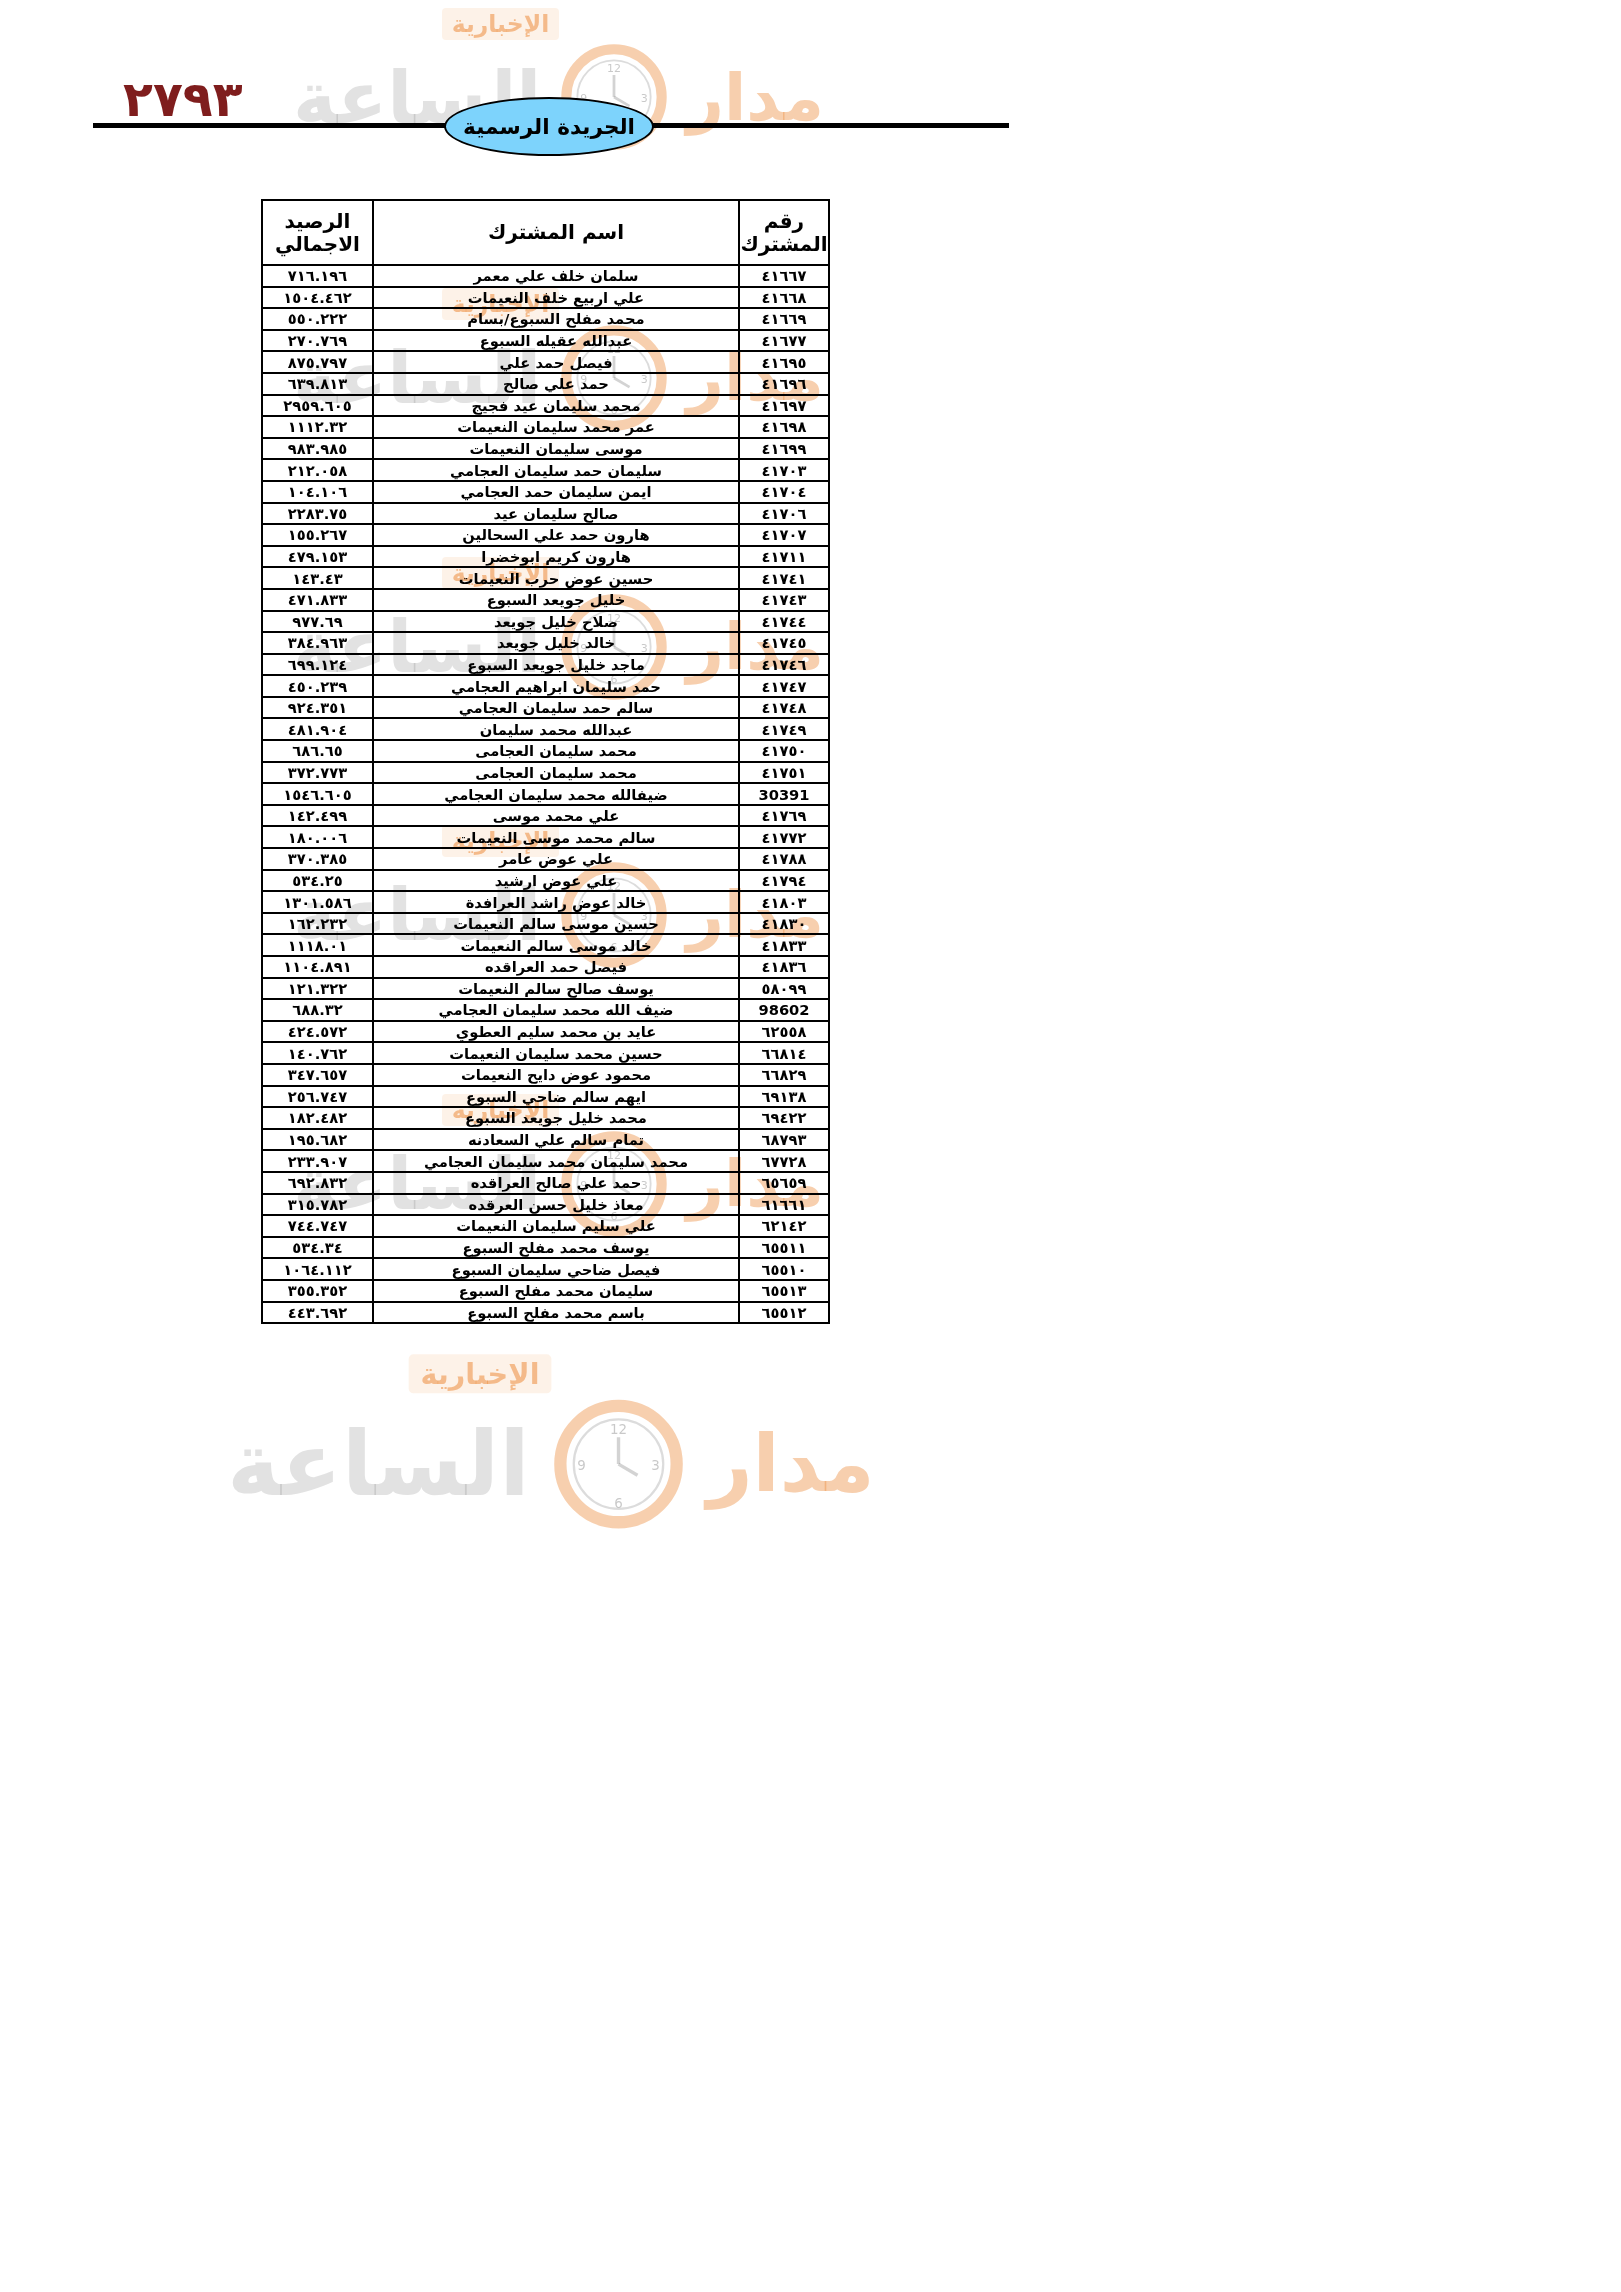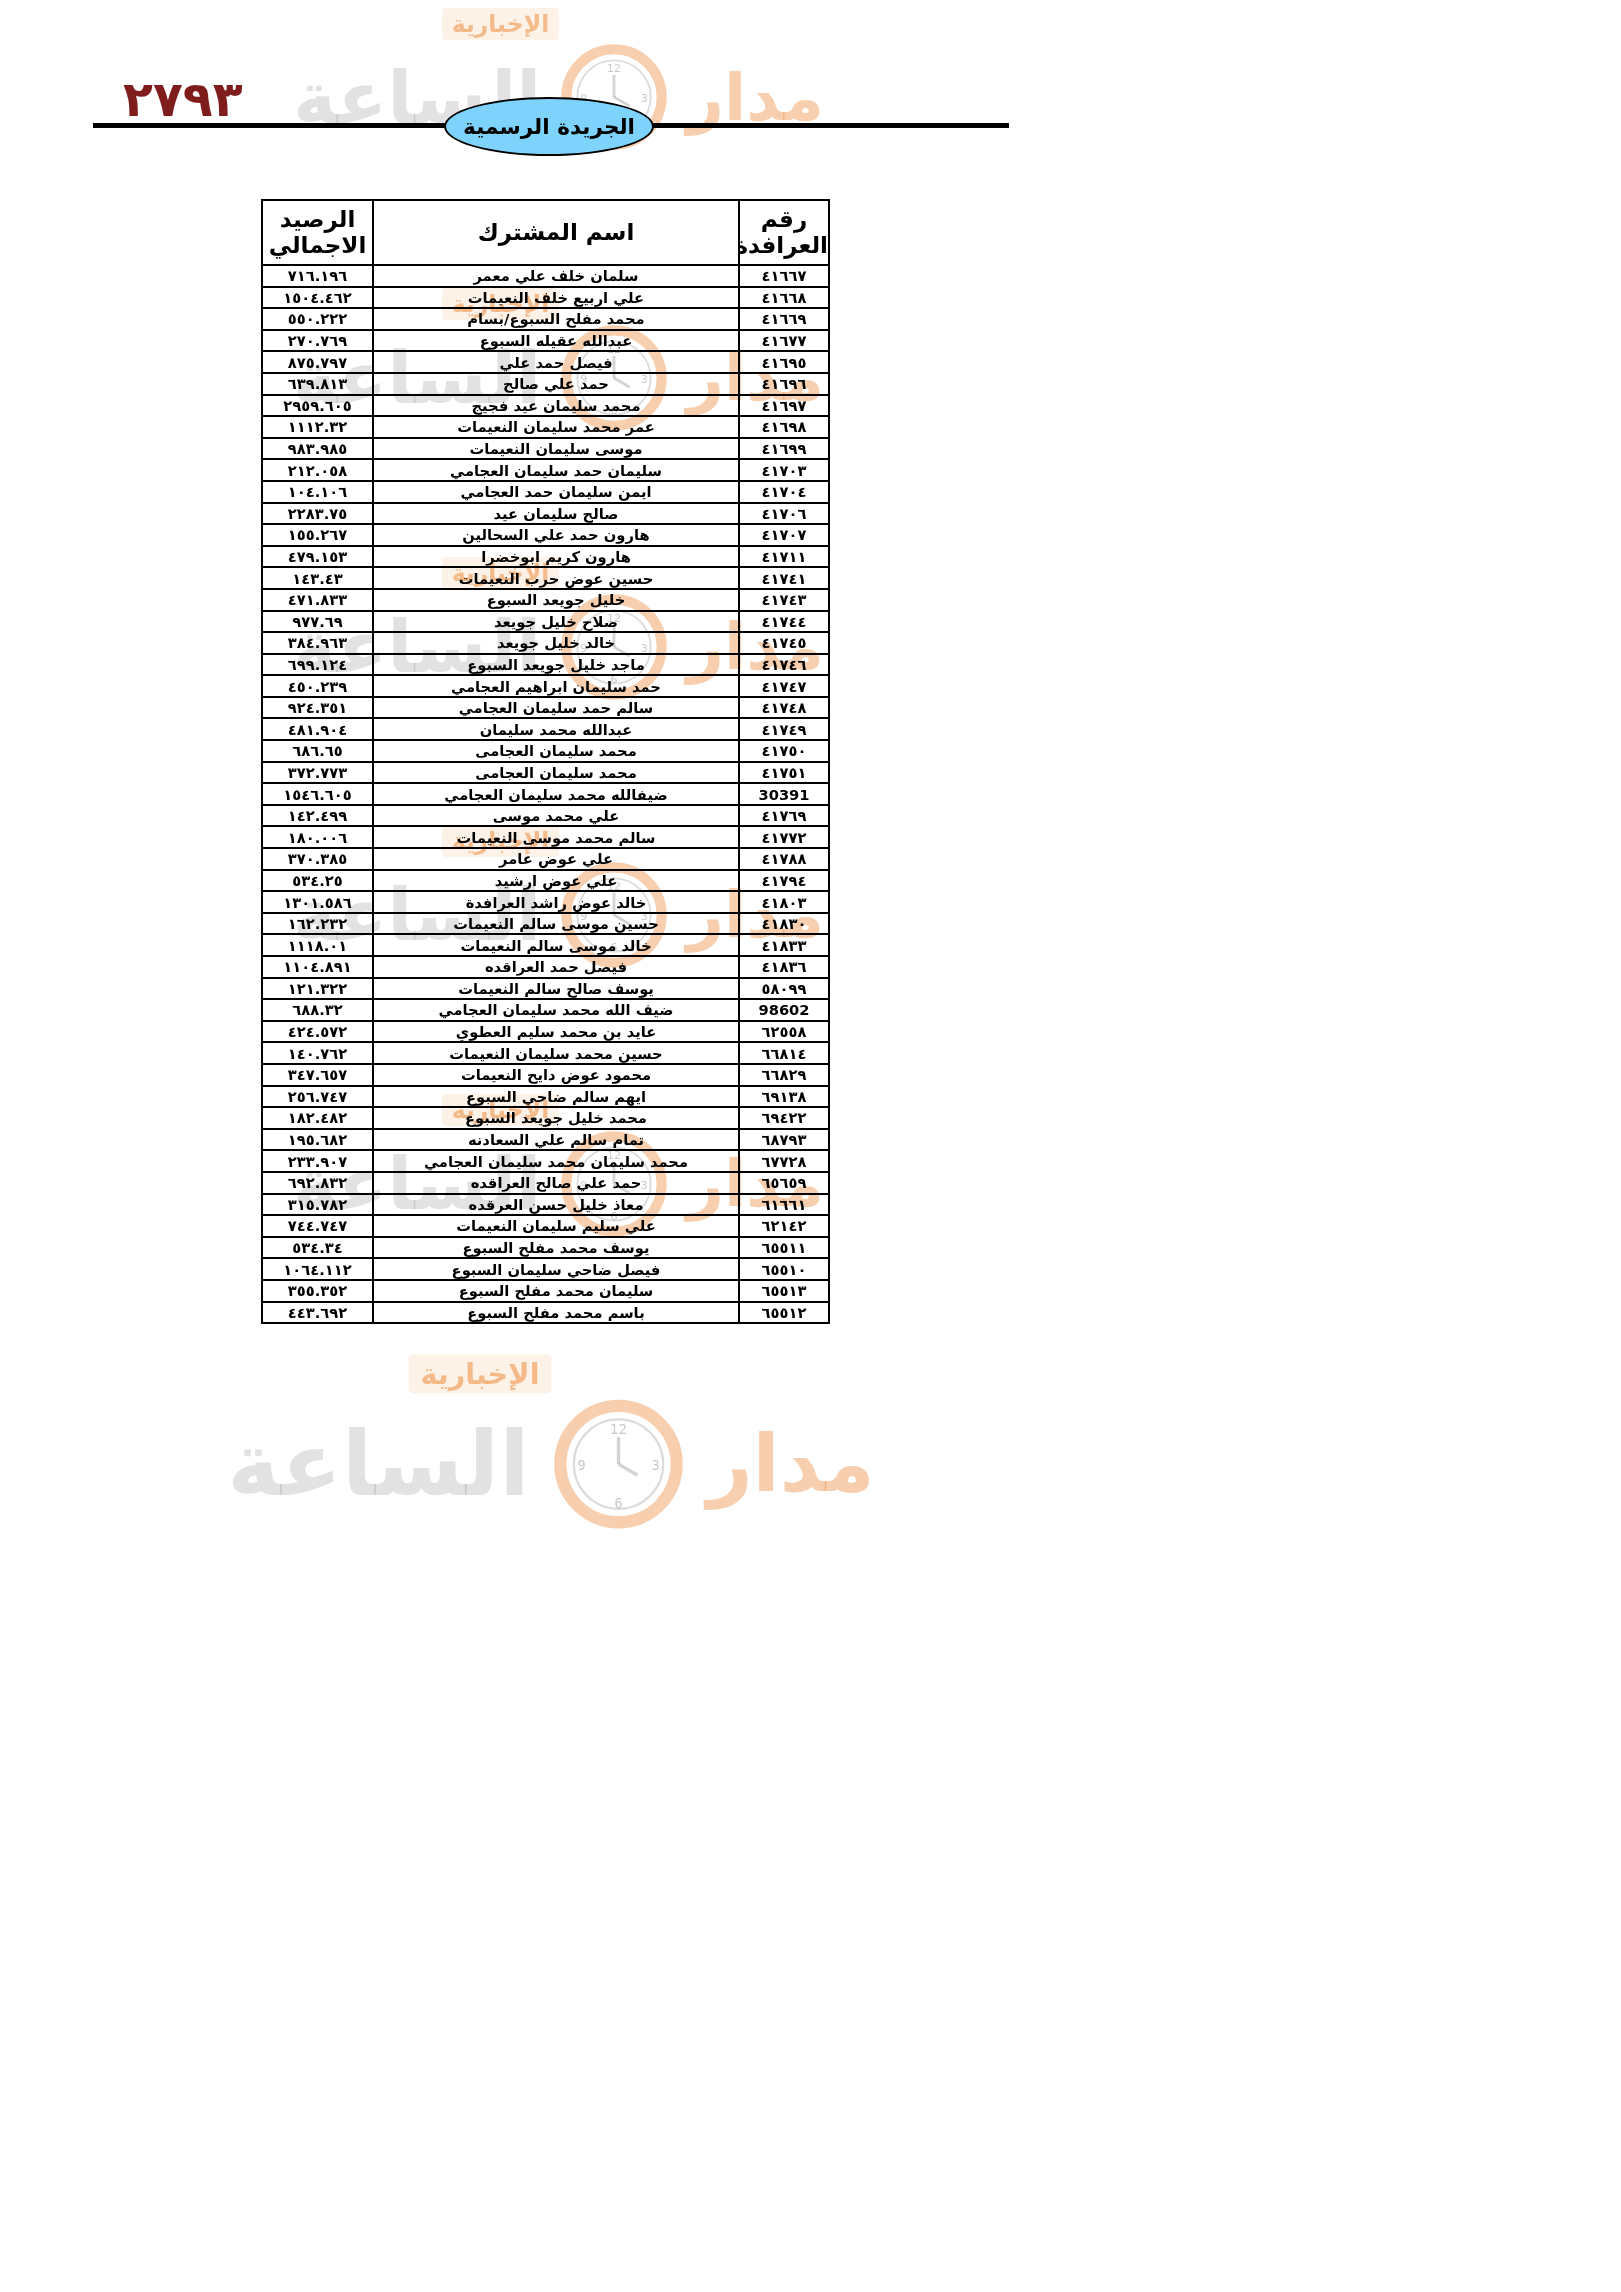--- a/index.html
+++ b/index.html
@@ -118,21 +118,21 @@
     border: 2px solid #000;
     text-align: center;
     vertical-align: middle;
     color: #000;
     background: transparent;
     overflow: hidden;
     white-space: nowrap;
   }
   table.subs th {
     height: 65px;
-    font-size: 23px;
+    font-size: 20px;
     font-weight: bold;
     line-height: 1.12;
     white-space: normal;
     margin-left: 24px;
   }
   table.subs td {
     height: 21.6px;
     font-size: 14.7px;
     font-weight: bold;
     padding: 0 3.9px;
@@ -250,21 +250,21 @@
     <div class="header-rule"></div>
     <div class="journal-oval">
       <span>الجريدة الرسمية</span>
     </div>
   </div>
 
   <div class="table-wrap">
     <table class="subs">
       <thead>
         <tr>
-          <th class="col-number">رقم العرافدة</th>
+          <th class="col-number">رقم المشترك</th>
           <th class="col-name">اسم المشترك</th>
           <th class="col-balance">الرصيد الاجمالي</th>
         </tr>
       </thead>
       <tbody>
           <tr>
             <td class="col-number">٤١٦٦٧</td>
             <td class="col-name">سلمان خلف علي معمر</td>
             <td class="col-balance">٧١٦.١٩٦</td>
           </tr>

